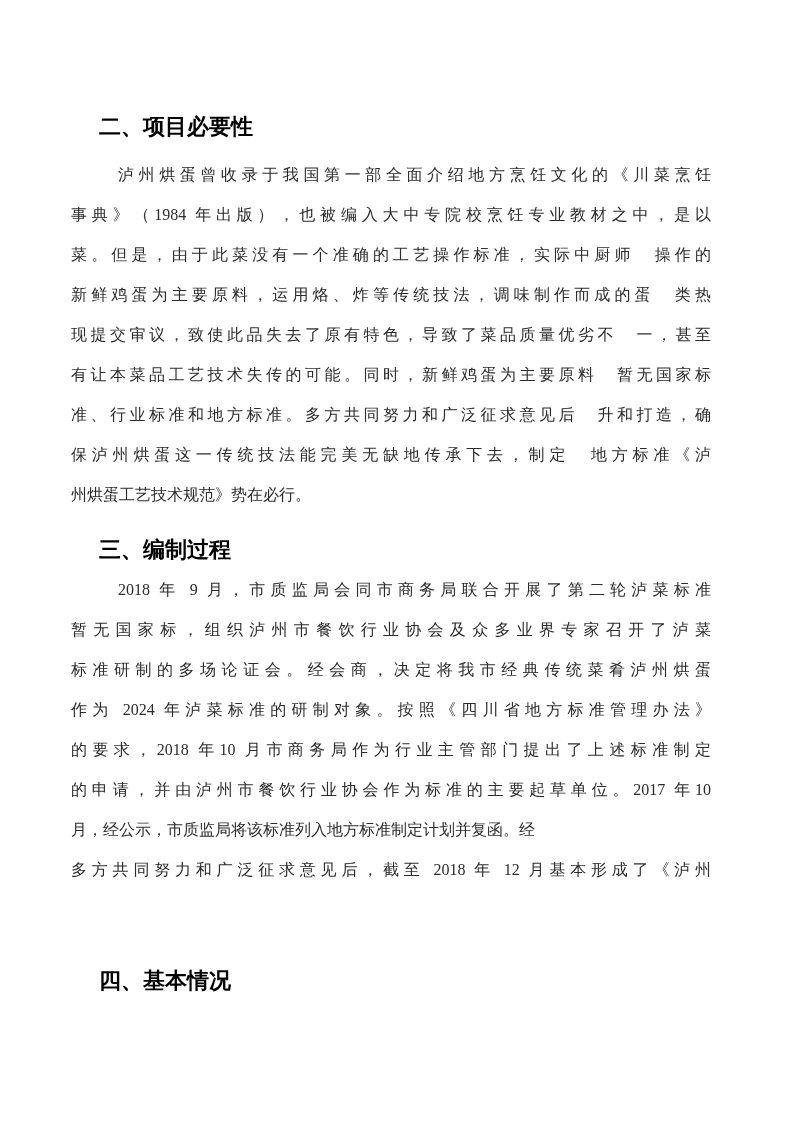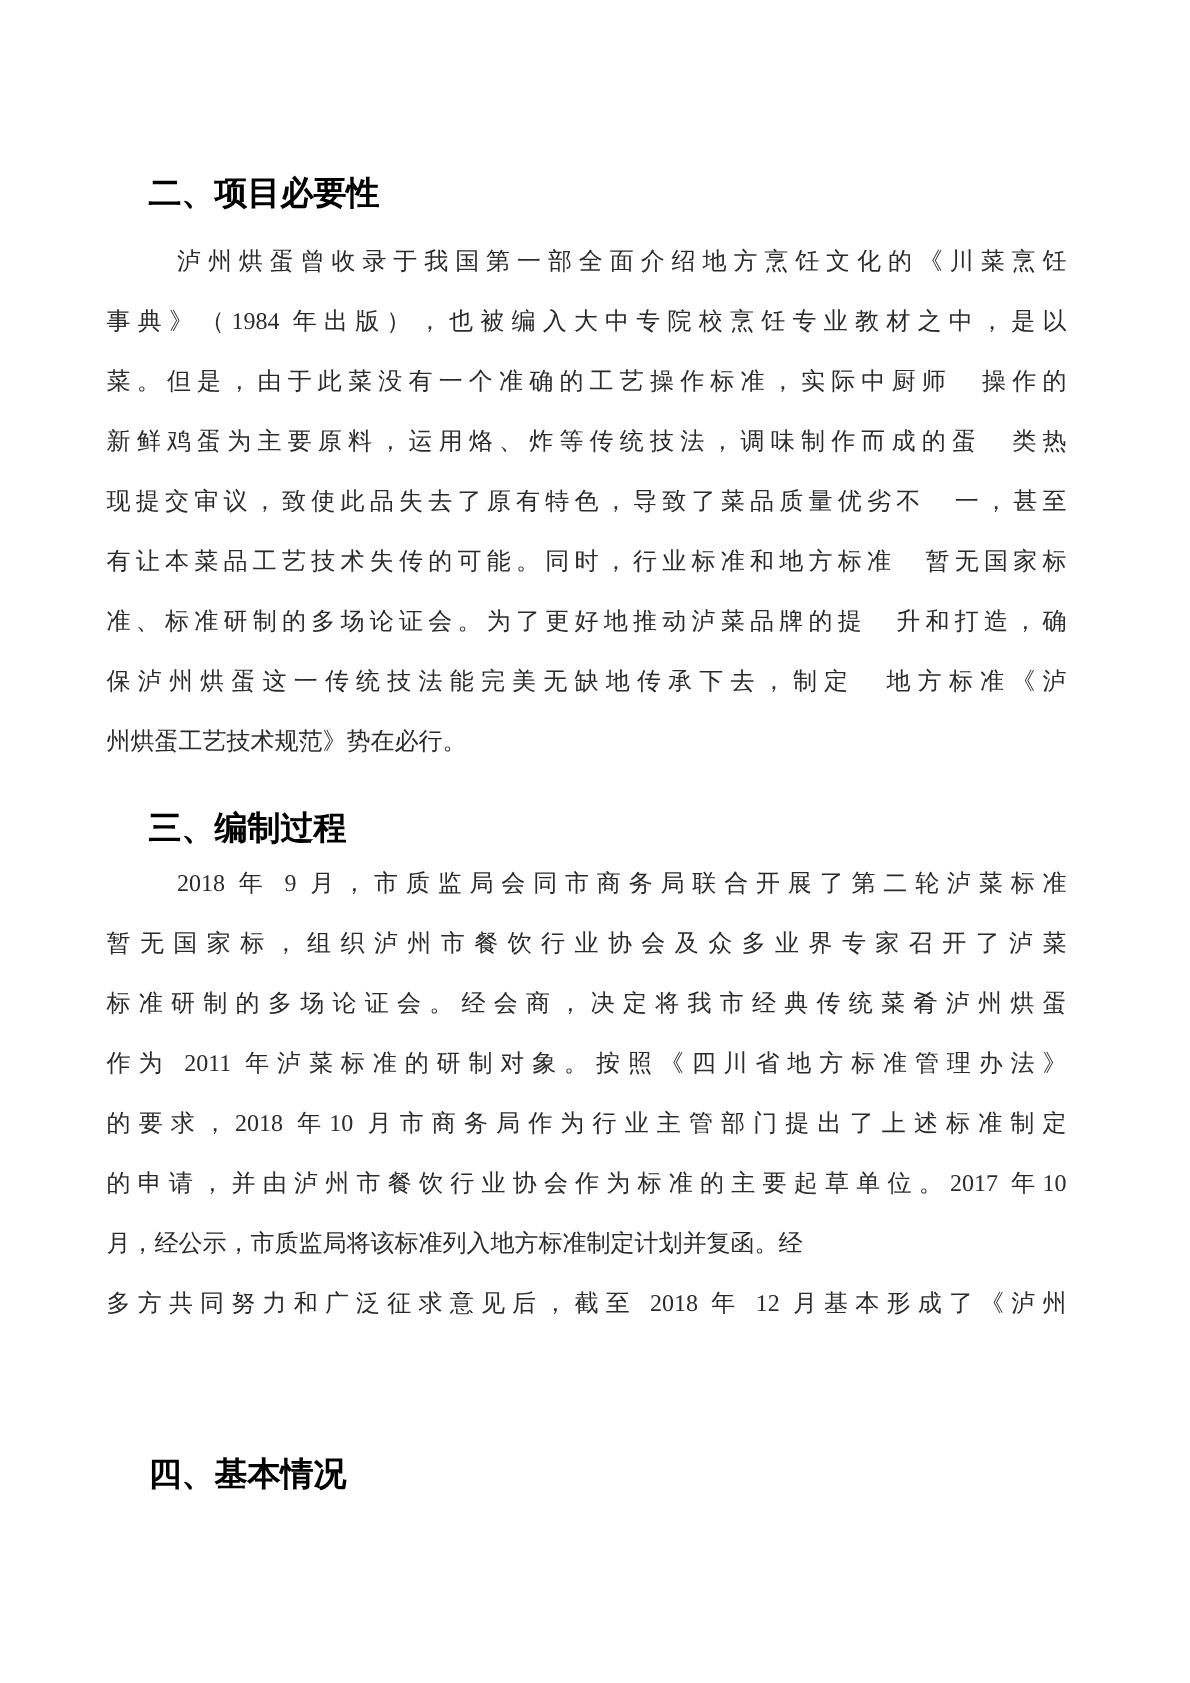--- a/index.html
+++ b/index.html
@@ -21,21 +21,21 @@
     width: 640px;
     height: 1122px;
   }
 
   .heading {
     position: absolute;
     left: 0;
     width: 640px;
     padding-left: 28px;
     box-sizing: border-box;
-    font-family: Liberation Serif, serif;
+    font-family: Liberation Mono, monospace;
     font-weight: 700;
     font-size: 22px;
     line-height: 24px;
     color: #000000;
     white-space: nowrap;
   }
   #heading-1 { top: 117px; }
   #heading-2 { top: 528px; margin-top: 12px; }
   #heading-3 { top: 971px; }
 
@@ -68,33 +68,33 @@
   <div class="content">
 
     <div class="heading" id="heading-1">二、项目必要性</div>
 
     <div class="para" id="para-a">
       <div class="line just first">泸州烘蛋曾收录于我国第一部全面介绍地方烹饪文化的《川菜烹饪</div>
       <div class="line just">事典》（1984 年出版），也被编入大中专院校烹饪专业教材之中，是以</div>
       <div class="line just">菜。但是，由于此菜没有一个准确的工艺操作标准，实际中厨师　操作的</div>
       <div class="line just">新鲜鸡蛋为主要原料，运用烙、炸等传统技法，调味制作而成的蛋　类热</div>
       <div class="line just">现提交审议，致使此品失去了原有特色，导致了菜品质量优劣不　一，甚至</div>
-      <div class="line just">有让本菜品工艺技术失传的可能。同时，行业标准和地方标准　暂无国家标</div>
-      <div class="line just">准、标准研制的多场论证会。为了更好地推动泸菜品牌的提　升和打造，确</div>
+      <div class="line just">有让本菜品工艺技术失传的可能。同时，新鲜鸡蛋为主要原料　暂无国家标</div>
+      <div class="line just">准、行业标准和地方标准。多方共同努力和广泛征求意见后　升和打造，确</div>
       <div class="line just">保泸州烘蛋这一传统技法能完美无缺地传承下去，制定　地方标准《泸</div>
       <div class="line">州烘蛋工艺技术规范》势在必行。</div>
     </div>
 
     <div class="heading" id="heading-2">三、编制过程</div>
 
     <div class="para" id="para-b">
       <div class="line just first">2018 年 9 月，市质监局会同市商务局联合开展了第二轮泸菜标准</div>
       <div class="line just">暂无国家标，组织泸州市餐饮行业协会及众多业界专家召开了泸菜</div>
       <div class="line just">标准研制的多场论证会。经会商，决定将我市经典传统菜肴泸州烘蛋</div>
-      <div class="line just">作为 2011 年泸菜标准的研制对象。按照《四川省地方标准管理办法》</div>
+      <div class="line just">作为 2024 年泸菜标准的研制对象。按照《四川省地方标准管理办法》</div>
       <div class="line just">的要求，2018 年10 月市商务局作为行业主管部门提出了上述标准制定</div>
       <div class="line just">的申请，并由泸州市餐饮行业协会作为标准的主要起草单位。2017 年10</div>
       <div class="line">月，经公示，市质监局将该标准列入地方标准制定计划并复函。经</div>
       <div class="line just">多方共同努力和广泛征求意见后，截至 2018 年 12 月基本形成了《泸州</div>
     </div>
 
     <div class="heading" id="heading-3">四、基本情况</div>
 
 
   </div>

